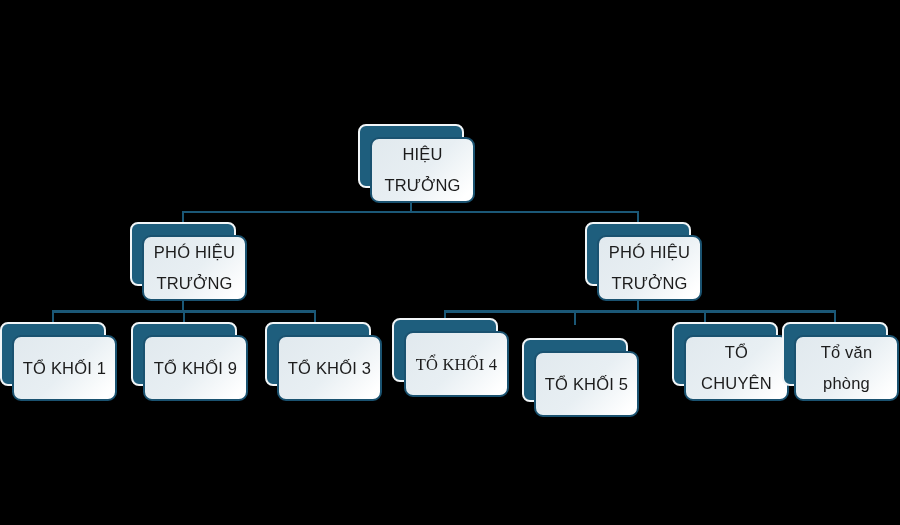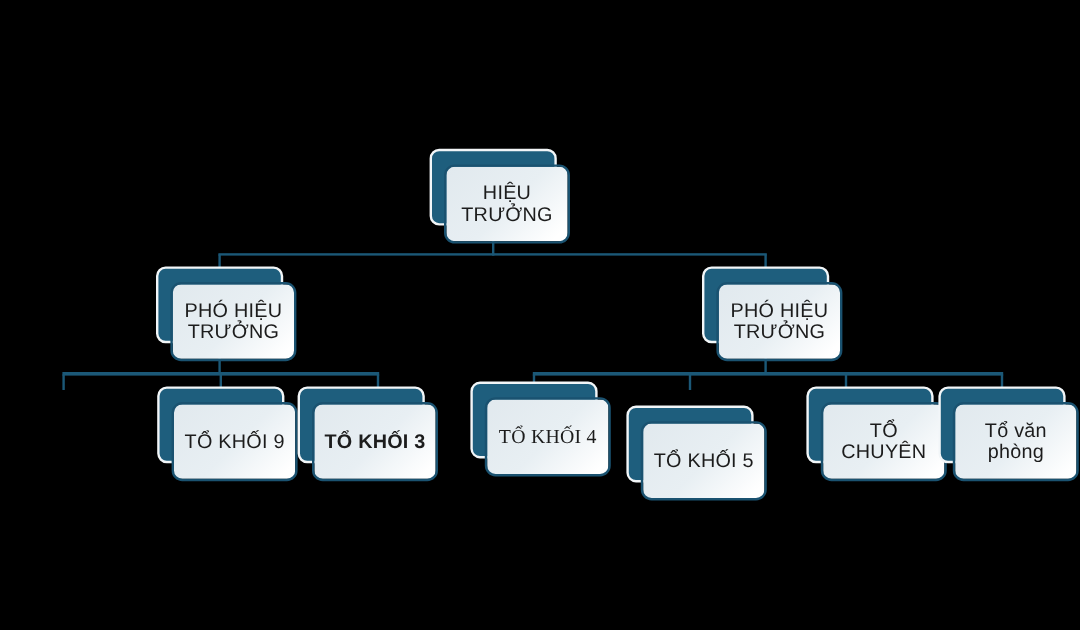--- a/index.html
+++ b/index.html
@@ -23,30 +23,30 @@
     border:2.5px solid var(--shape-border,#1a5270);
     border-radius:9px;
     background:linear-gradient(135deg,
       var(--front-fill-start,#e1e9ee) 0%,
       var(--front-fill-mid,#e8eff3) 52%,
       var(--front-fill-end,#ffffff) 92%);
     display:flex;align-items:center;justify-content:center;
   }
   .lbl{
     white-space:pre-line;text-align:center;
-    font-size:16.5px;line-height:18px;letter-spacing:.2px;
+    font-size:16.5px;line-height:31px;letter-spacing:.2px;
     color:var(--text,#1c1c1c);
   }
   
   #u-root{left:358px;top:124px;}
   #u-v1{left:130px;top:222px;}
   #u-v2{left:585px;top:222px;}
   #u-g1{left:0px;top:322px;}
   #u-g2{left:131px;top:322px;}
-  #u-g3{left:248px;top:322px;font-weight:bold;}
+  #u-g3{left:265px;top:322px;}
   #u-g4{left:392px;top:318px;font-family:Liberation Serif, serif;}
   #u-g5{left:522px;top:322px;margin-top:16px;}
   #u-g6{left:652px;top:322px;margin-left:20px;}
   #u-g7{left:782px;top:322px;padding-left:11px;}
   
   #c-root-down{left:409.75px;top:197px;width:2.5px;height:16px;}
   #c-rail1{left:181.75px;top:210.75px;width:457.5px;height:2.5px;}
   #c-v1-in{left:181.75px;top:212px;width:2.5px;height:13px;}
   #c-v2-in{left:636.75px;top:212px;width:2.5px;height:13px;}
   #c-v1-out{left:181.75px;top:294px;width:2.5px;height:17px;}
@@ -98,20 +98,26 @@
     </div>
   </div>
   <div class="unit" id="u-v2">
     <div class="back"></div>
     <div class="front">
       <span class="lbl">PHÓ HIỆU
 TRƯỞNG</span>
     </div>
   </div>
 
+  <div class="unit" id="u-g1">
+    <div class="back"></div>
+    <div class="front">
+      <span class="lbl">TỔ KHỐI 1</span>
+    </div>
+  </div>
   <div class="unit" id="u-g2">
     <div class="back"></div>
     <div class="front">
       <span class="lbl">TỔ KHỐI 9</span>
     </div>
   </div>
   <div class="unit" id="u-g3">
     <div class="back"></div>
     <div class="front">
       <span class="lbl">TỔ KHỐI 3</span>

